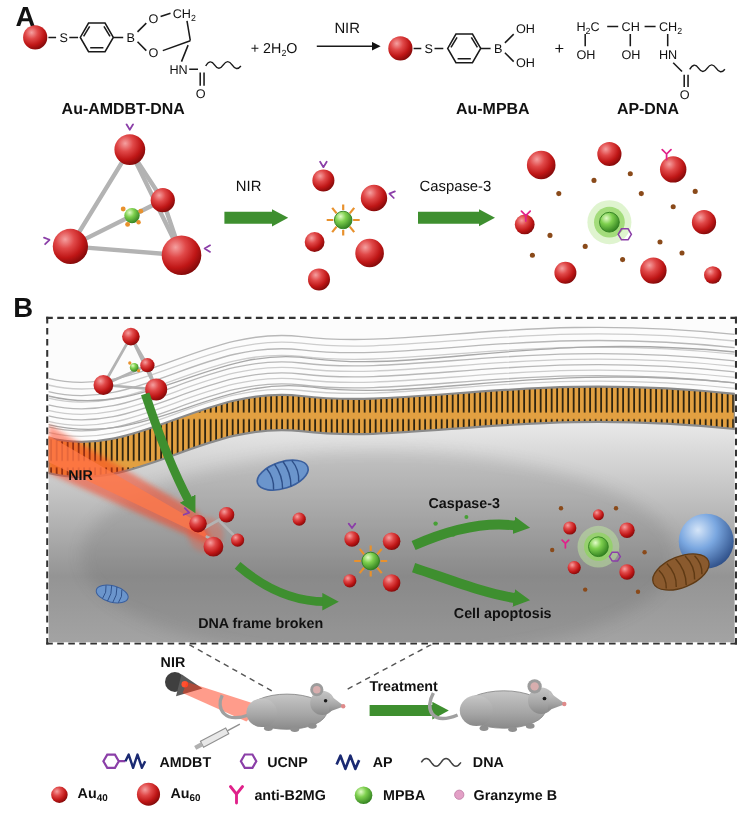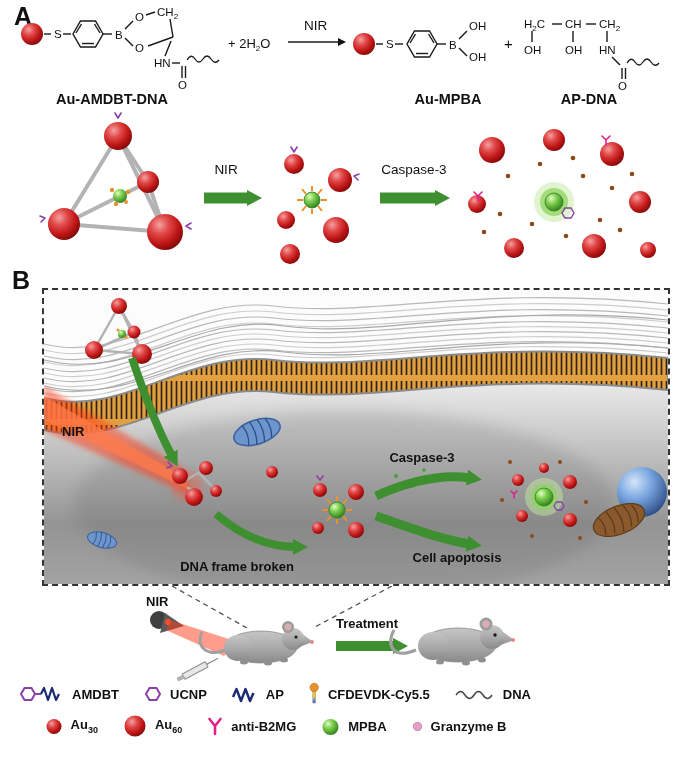--- a/index.html
+++ b/index.html
@@ -453,39 +453,32 @@
         </svg>
         <span>UCNP</span>
       </div>
       <div class="legend-item">
         <svg width="28" height="20">
           <path d="M2,13 l3.5,-8 l4.5,12 l4.5,-12 l4.5,12 l3.5,-8" fill="none" stroke="#1b2a72" stroke-width="2.4" stroke-linejoin="round"></path>
         </svg>
         <span>AP</span>
       </div>
       <div class="legend-item">
-        <svg width="13" height="24">
-          <rect x="4.8" y="9" width="2.8" height="12" fill="url(#gStem)" stroke="#888" stroke-width="0.5"></rect>
-          <circle cx="6.2" cy="5.5" r="4.2" fill="#e8912d" stroke="#b06a1a" stroke-width="0.6"></circle>
-        </svg>
-        <span>CFDEVDK-Cy5.5</span>
-      </div>
-      <div class="legend-item">
         <svg width="42" height="14">
           <path d="M2,8 q4.5,-7 9,0 t9,0 t9,0 t9,0" fill="none" stroke="#444" stroke-width="1.4"></path>
         </svg>
         <span>DNA</span>
       </div>
     </div>
     <div class="legend-row">
       <div class="legend-item">
         <svg width="20" height="20">
           <circle cx="10" cy="10.5" r="7.5" fill="url(#gAu)"></circle>
         </svg>
-        <span><span>Au</span><sub>30</sub></span>
+        <span><span>Au</span><sub>40</sub></span>
       </div>
       <div class="legend-item">
         <svg width="26" height="26">
           <circle cx="13" cy="13" r="10.5" fill="url(#gAu)"></circle>
         </svg>
         <span><span>Au</span><sub>60</sub></span>
       </div>
       <div class="legend-item">
         <svg width="18" height="20">
           <path d="M9,18 L9,10 M9,10 L3.5,3 M9,10 L14.5,3" fill="none" stroke="#e0218a" stroke-width="2.6" stroke-linecap="round"></path>

